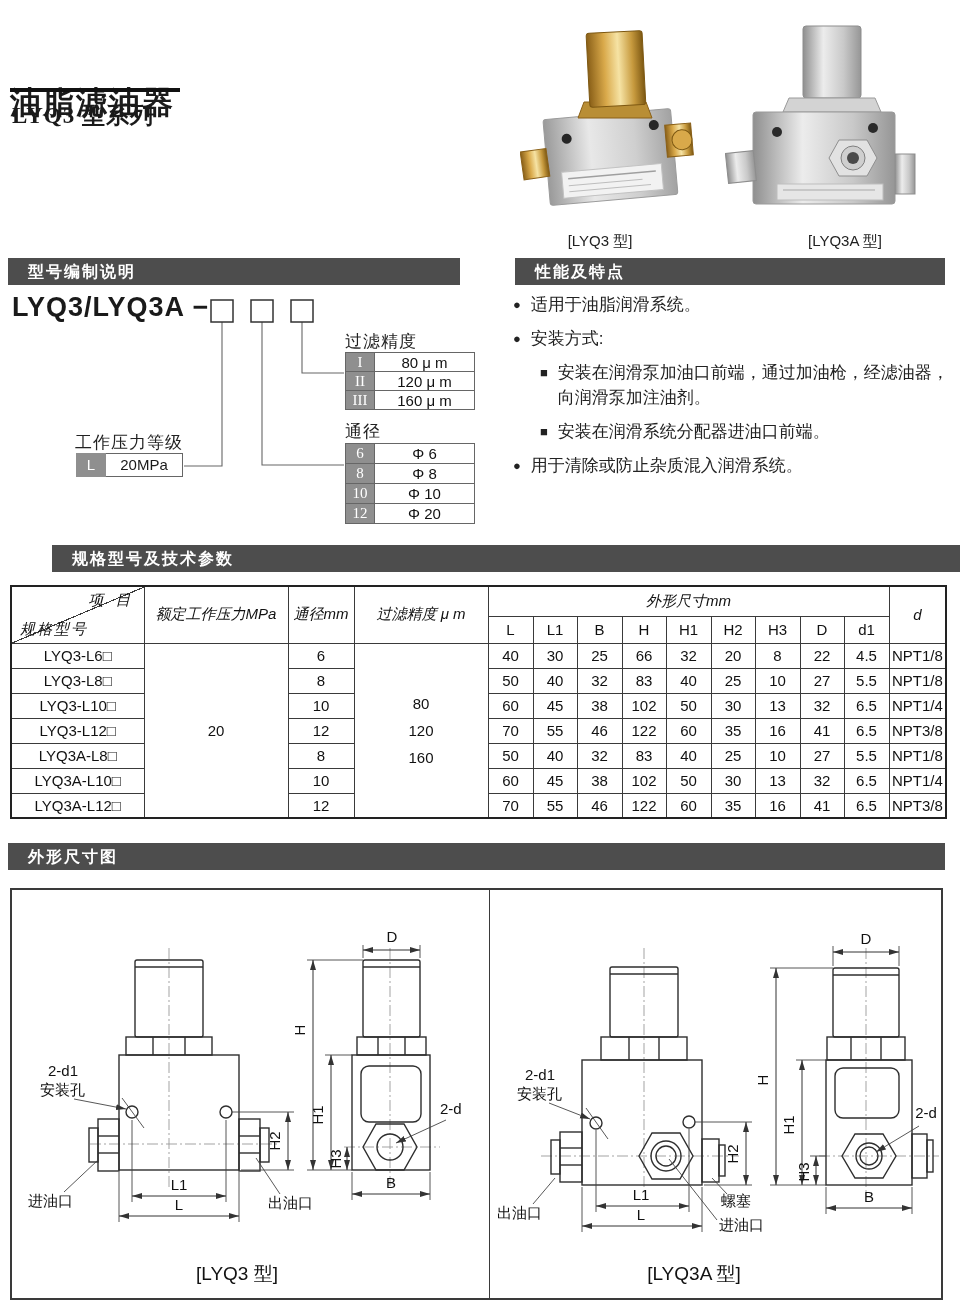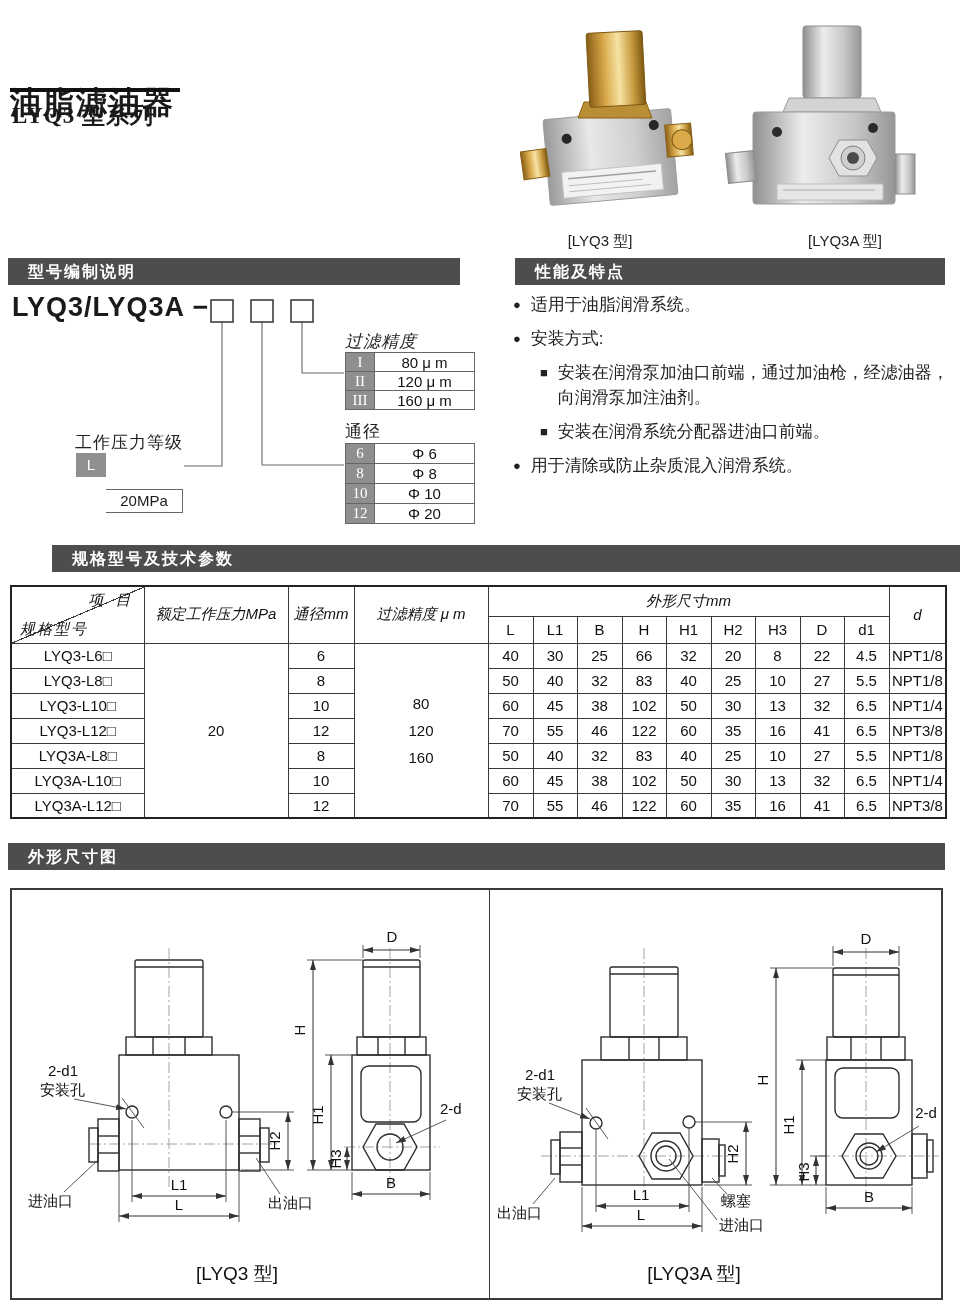--- a/index.html
+++ b/index.html
@@ -24,21 +24,21 @@
   .model-code { left:12px; top:292px; font-size:27px; font-weight:bold; letter-spacing:1px; }
   .md-label { font-size:17px; color:#222; letter-spacing:1px; }
   .mt { position:absolute; border-collapse:collapse; background:#fff; }
   .mt td { border:1px solid #666; padding:0; text-align:center; font-size:15px; }
   .mt .k { width:29px; background:#8f8f8f; color:#fff; font-family:"Liberation Serif", serif; }
   .mt .v { width:100px; color:#111; }
   .mt tr { height:19px; }
   .mt.dn tr { height:20px; }
   .wp-row { display:flex; }
   .wp-key { width:30px; height:24px; background:#8f8f8f; color:#fff; text-align:center; line-height:24px; font-size:15px; }
-  .wp-val { width:77px; height:24px; border:1px solid #666; border-left:none; background:#fff; text-align:center; line-height:22px; font-size:15px;margin-top:36px; }
+  .wp-val { width:77px; height:24px; border:1px solid #666; border-left:none; background:#fff; text-align:center; line-height:22px; font-size:15px; }
 
   
   .features { left:513px; top:292px; width:437px; font-size:17px; color:#222; }
   .feat { display:flex; gap:10px; line-height:25px; margin-bottom:9px; }
   .feat .mk { flex:none; font-size:13px; line-height:25px; }
   .feat.sub { padding-left:27px; }
 
   
   table.spec { border-collapse:collapse; width:935px; table-layout:fixed; background:#fff; }
   table.spec td, table.spec th { border:1px solid #3a3a3a; font-size:15px; font-weight:normal;
@@ -155,21 +155,21 @@
 
   <svg class="abs" style="left:0; top:285px;" width="470" height="250" viewBox="0 0 470 250">
     <path class="ln" d="M222,37 V181 H184"></path>
     <path class="ln" d="M262,37 V180 H344"></path>
     <path class="ln" d="M302,37 V88 H344"></path>
     <rect class="bx" x="211" y="15" width="22" height="22"></rect>
     <rect class="bx" x="251" y="15" width="22" height="22"></rect>
     <rect class="bx" x="291" y="15" width="22" height="22"></rect>
   </svg>
 
-  <div class="abs md-label" style="left:345px; top:330px;font-style:italic;">过滤精度</div>
+  <div class="abs md-label" style="left:345px; top:330px;">过滤精度</div>
   <table class="mt" style="left:345px; top:352px;">
     <tbody>
         <tr>
       <td class="k">I</td>
       <td class="v">80 μ m</td>
         </tr>
     <tr>
       <td class="k">II</td>
       <td class="v">120 μ m</td>
         </tr>

